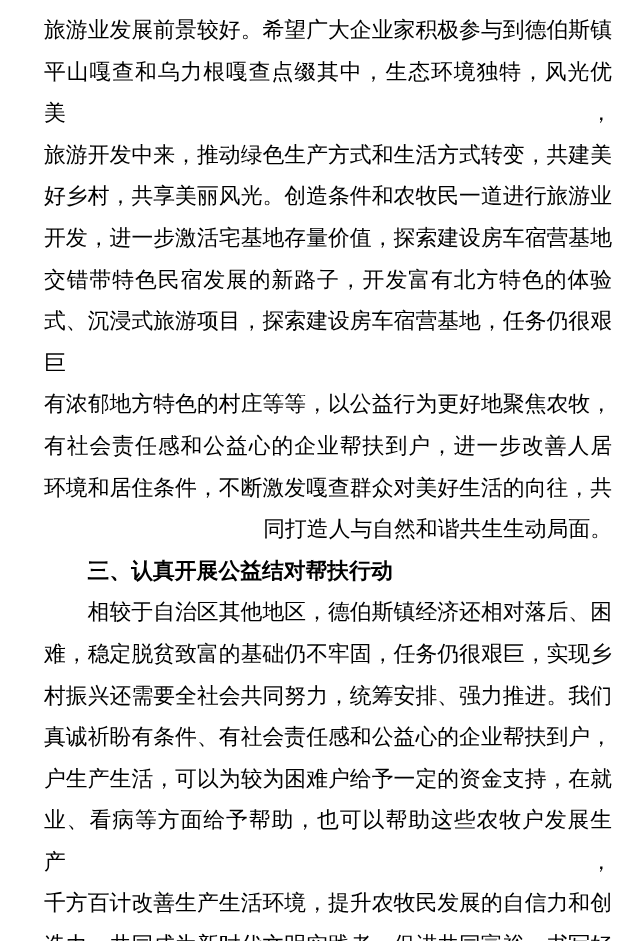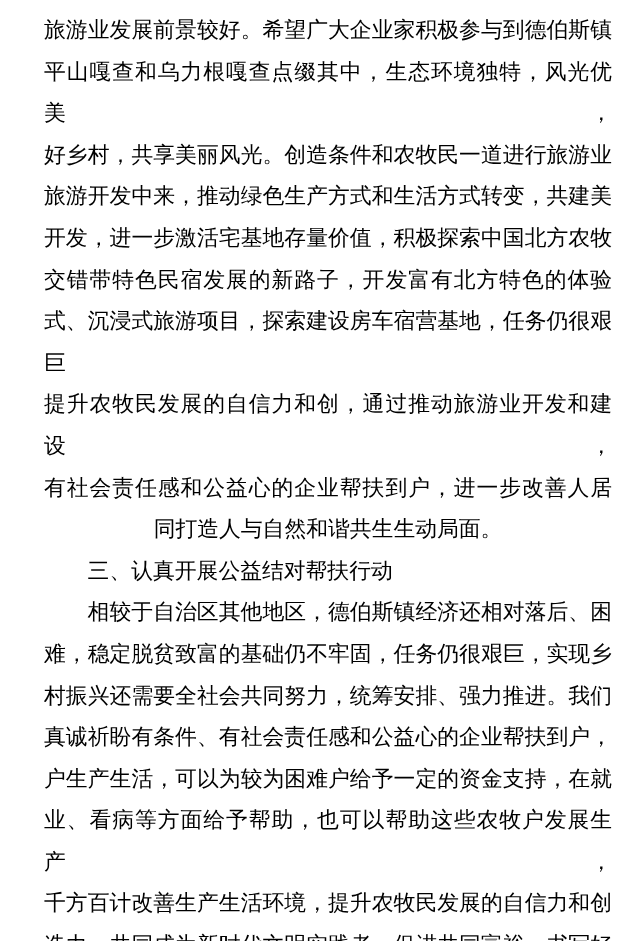--- a/index.html
+++ b/index.html
@@ -17,50 +17,51 @@
     padding: 9px 24px 0 44px;
     width: 568px;
   }
   .line {
     width: 568px;
     font-family: "Liberation Sans", sans-serif;
     font-size: 21.8px;
     line-height: 41.6px;
     min-height: 41.6px;
     color: #000000;
-    text-align: center;
+    text-align: right;
     overflow: hidden;
   }
   .fill {
     text-align: justify;
     text-align-last: justify;
   }
   .indent {
     text-indent: 2em;
   }
   .heading {
-    font-weight: 400;
+    font-weight: 700;
     text-indent: 2em;
     text-align: center;
     text-align-last: left;
   }
 </style>
 </head>
 <body>
 
 <div class="doc" id="doc">
     <div class="line fill">旅游业发展前景较好。希望广大企业家积极参与到德伯斯镇</div>
     <div class="line fill">平山嘎查和乌力根嘎查点缀其中，生态环境独特，风光优美，</div>
+    <div class="line fill">旅游开发中来，推动绿色生产方式和生活方式转变，共建美</div>
     <div class="line fill">好乡村，共享美丽风光。创造条件和农牧民一道进行旅游业</div>
-    <div class="line fill">旅游开发中来，推动绿色生产方式和生活方式转变，共建美</div>
-    <div class="line fill">开发，进一步激活宅基地存量价值，积极探索中国北方农牧</div>
+    <div class="line fill">开发，进一步激活宅基地存量价值，探索建设房车宿营基地</div>
     <div class="line fill">交错带特色民宿发展的新路子，开发富有北方特色的体验</div>
     <div class="line fill">式、沉浸式旅游项目，探索建设房车宿营基地，任务仍很艰巨</div>
-    <div class="line fill">提升农牧民发展的自信力和创，通过推动旅游业开发和建设，</div>
+    <div class="line fill">有浓郁地方特色的村庄等等，以公益行为更好地聚焦农牧，</div>
     <div class="line fill">有社会责任感和公益心的企业帮扶到户，进一步改善人居</div>
+    <div class="line fill">环境和居住条件，不断激发嘎查群众对美好生活的向往，共</div>
     <div class="line plain">同打造人与自然和谐共生生动局面。</div>
     <div class="line heading">三、认真开展公益结对帮扶行动</div>
     <div class="line fill indent">相较于自治区其他地区，德伯斯镇经济还相对落后、困</div>
     <div class="line fill">难，稳定脱贫致富的基础仍不牢固，任务仍很艰巨，实现乡</div>
     <div class="line fill">村振兴还需要全社会共同努力，统筹安排、强力推进。我们</div>
     <div class="line fill">真诚祈盼有条件、有社会责任感和公益心的企业帮扶到户，</div>
     <div class="line fill">户生产生活，可以为较为困难户给予一定的资金支持，在就</div>
     <div class="line fill">业、看病等方面给予帮助，也可以帮助这些农牧户发展生产，</div>
     <div class="line fill">千方百计改善生产生活环境，提升农牧民发展的自信力和创</div>
     <div class="line fill">造力，共同成为新时代文明实践者，促进共同富裕，书写好</div>

